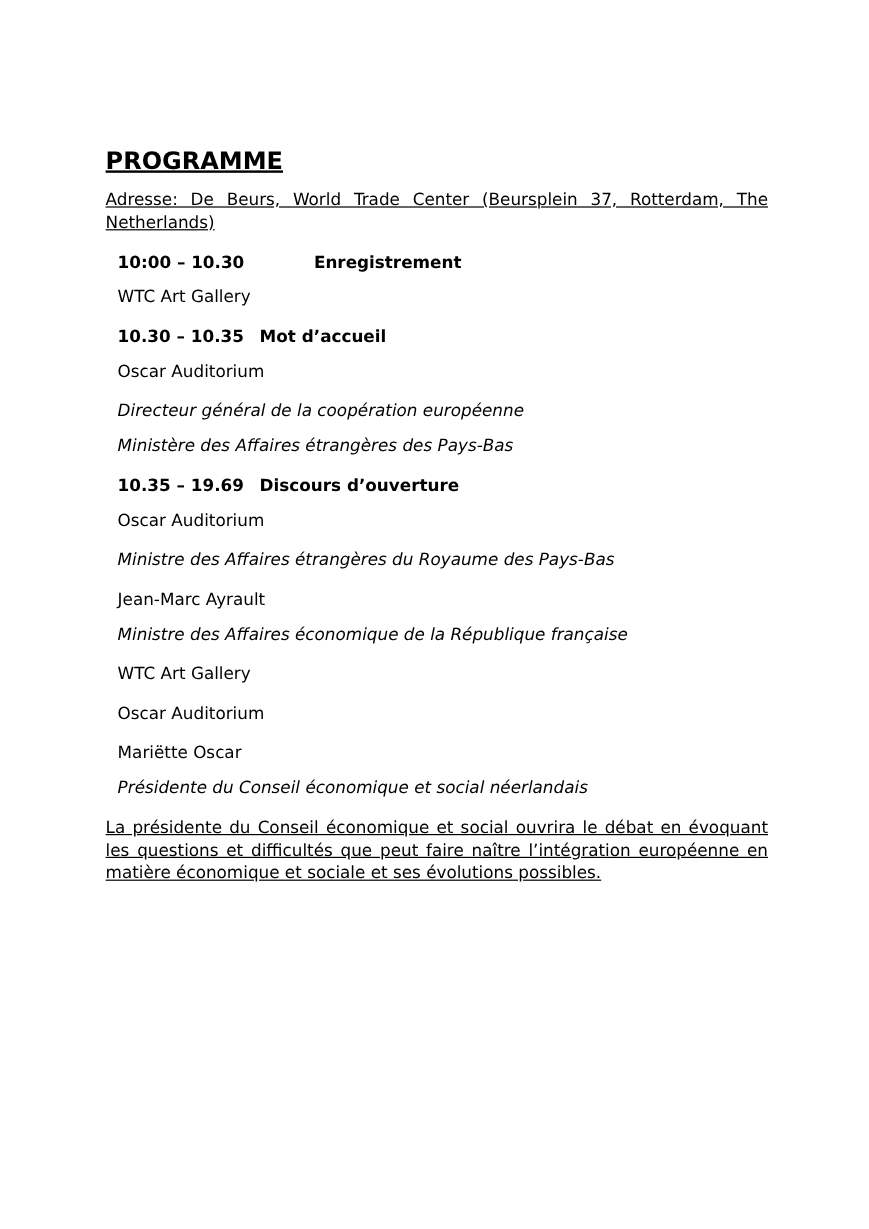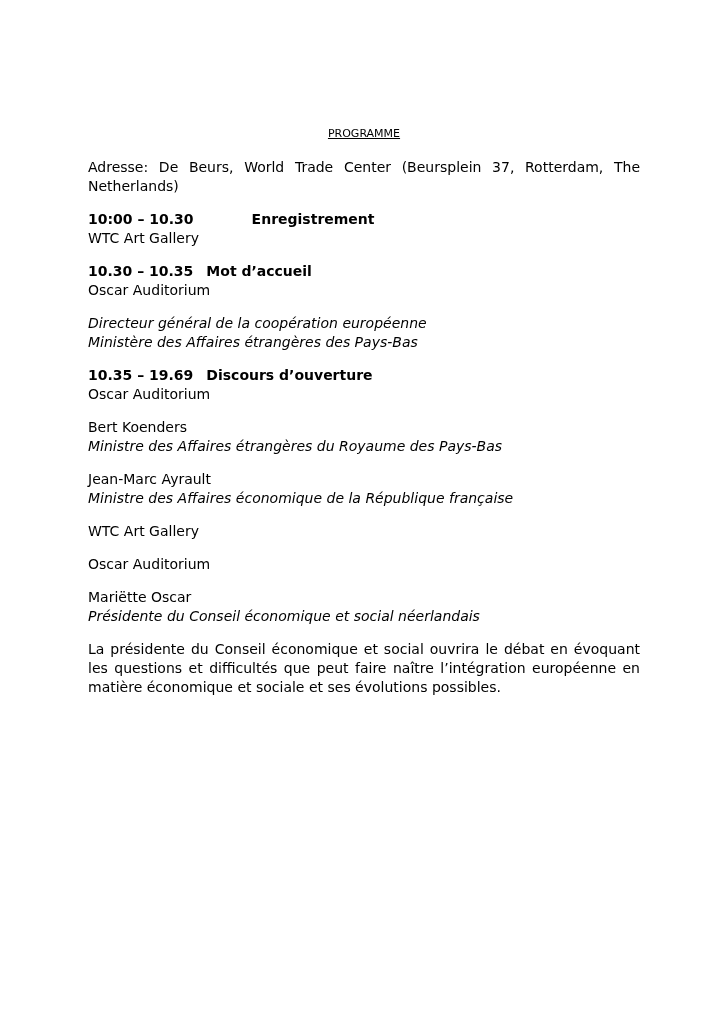--- a/index.html
+++ b/index.html
@@ -9,31 +9,30 @@
     height: 1024px;
     background: #ffffff;
     color: #000000;
     font-family: "DejaVu Sans", "Liberation Sans", sans-serif;
     font-size: 14px;
     line-height: 19px;
     box-sizing: border-box;
     padding: 123px 84px 0 88px;
     overflow: hidden;
   }
-  p { margin: 0; }
+  p { margin: 10px; }
   .title {
-    font-size: 11px;
+    font-size: 20px;
     line-height: 22px;
-    font-weight: normal;
+    font-weight: bold;
     text-decoration: underline;
-    text-align: center;
     margin: 0 0 13px 0;
   }
   .block { margin: 0 0 14px 0; }
-  .justify { text-align: justify; }
+  .justify { text-align: justify; text-decoration: underline; }
   .bold { font-weight: bold; }
   .italic { font-style: italic; }
   .tab-lg { display: inline-block; width: 58px; }
   .tab-sm { display: inline-block; width: 13px; }
 </style>
 </head>
 <body>
 
 <div class="page">
 
@@ -55,21 +54,20 @@
     <p class="italic">Directeur général de la coopération européenne</p>
     <p class="italic">Ministère des Affaires étrangères des Pays-Bas</p>
   </section>
 
   <section class="block">
     <p><span class="bold">10.35 – 19.69</span><span class="tab-sm"></span><span class="bold">Discours d’ouverture</span></p>
     <p>Oscar Auditorium</p>
   </section>
 
   <section class="block">
-    <p>Bert Koenders</p>
     <p class="italic">Ministre des Affaires étrangères du Royaume des Pays-Bas</p>
   </section>
 
   <section class="block">
     <p>Jean-Marc Ayrault</p>
     <p class="italic">Ministre des Affaires économique de la République française</p>
   </section>
 
 
   <section class="block">

